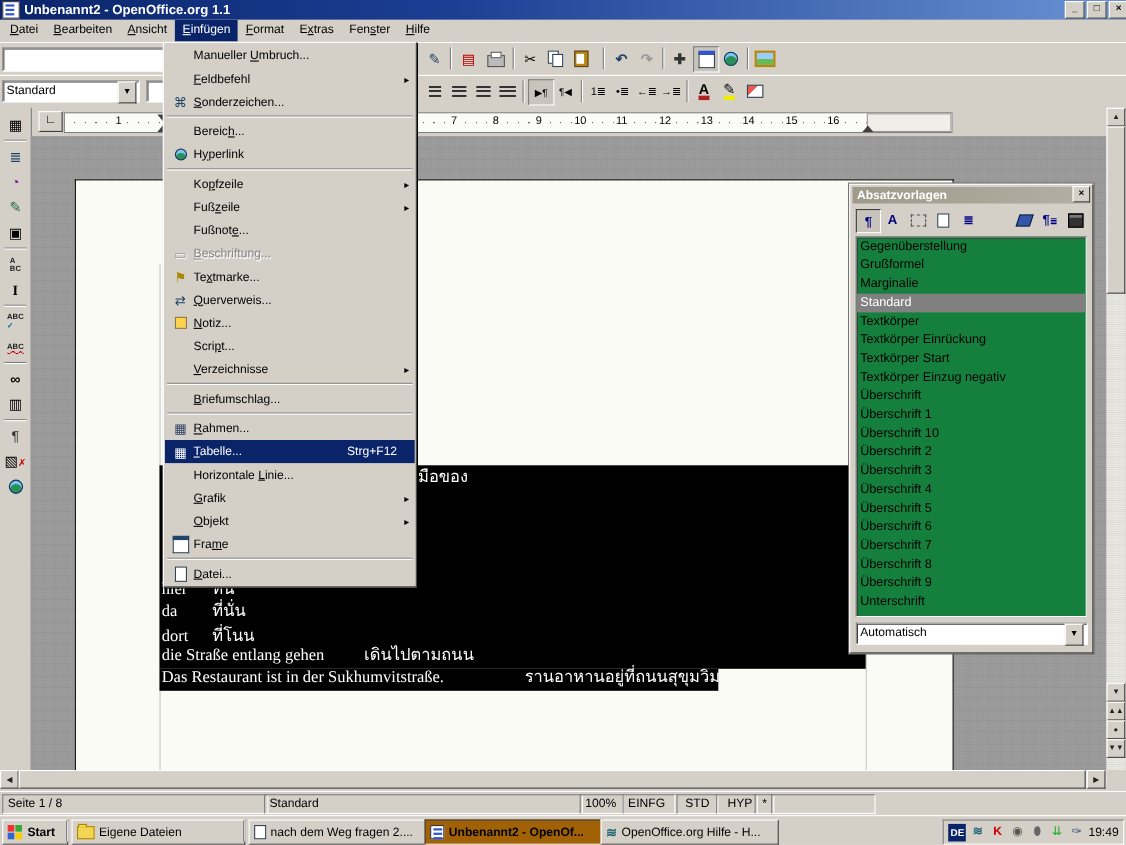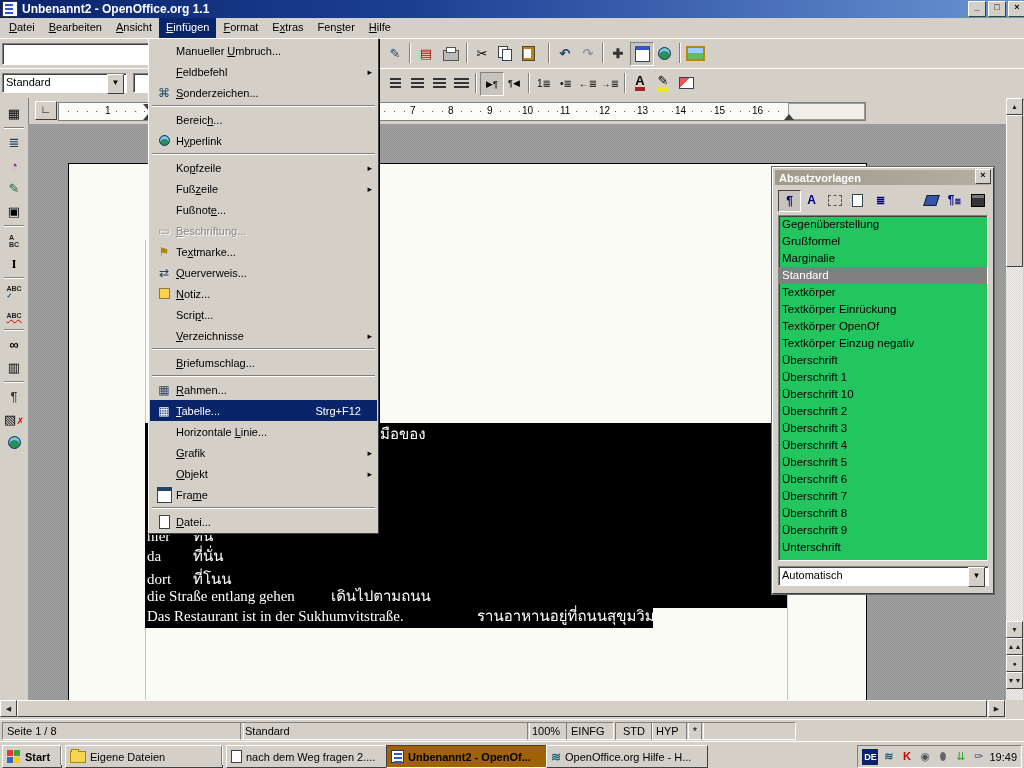--- a/index.html
+++ b/index.html
@@ -82,21 +82,21 @@
   .dl .c1{display:inline-block}
   
   #stylist{left:772px;top:167px;width:220px;height:425px;background:#d4d0c8;z-index:40;
            border:1px solid;border-color:#fff #404040 #404040 #fff;box-shadow:0 0 0 1px #666}
   #stylist-title{position:absolute;left:2px;top:2px;right:2px;height:15px;background:linear-gradient(90deg,#9e9a8c,#b3afa2);
                  color:#fff;font-weight:bold;display:flex;align-items:center;padding-left:4px}
   #stylist-close{position:absolute;right:2px;top:1px;width:14px;height:13px;font-size:9px;line-height:11px;text-align:center;color:#000;
                  border:1px solid;border-color:#fff #404040 #404040 #fff;background:#d4d0c8;font-weight:bold}
   .stbtn{position:absolute;top:22px;width:21px;height:20px;display:flex;align-items:center;justify-content:center;font-size:12px;color:#000080;font-weight:bold}
   .stbtn.pressed{border:1px solid;border-color:#404040 #fff #fff #404040;background:#c8c4bc}
-  #stylist-list{position:absolute;left:5px;top:47px;width:208px;height:344px;background:#22c55e;
+  #stylist-list{position:absolute;left:5px;top:47px;width:208px;height:344px;background:#15803d;
                 border:1px solid;border-color:#808080 #fff #fff #808080;box-shadow:inset 1px 1px 0 #404040;
                 overflow:hidden;font-size:11.5px}
   .sitem{height:17px;line-height:17px;padding-left:3px;white-space:nowrap}
   .sitem.selected{background:#808080;color:#fff}
   #stylist-combo{position:absolute;left:5px;top:398px;width:208px;height:20px}
   
   #vscroll{left:1006px;top:98px;width:17px;height:602px;background:#e9e7e2;
            background-image:conic-gradient(#efeeea 25%,#dcdad4 0 50%,#efeeea 0 75%,#dcdad4 0);background-size:2px 2px}
   #hscroll{left:0;top:700px;width:1006px;height:17px;background:#e9e7e2}
   .sbtn{position:absolute;width:15px;height:15px;border:1px solid;border-color:#fff #404040 #404040 #fff;background:#d4d0c8;
@@ -481,21 +481,21 @@
   <span class="stbtn" style="left:194px">
       <span class="ic-dark"></span>
     </span>
   <div id="stylist-list">
     <div class="sitem">Gegenüberstellung</div>
     <div class="sitem">Grußformel</div>
     <div class="sitem">Marginalie</div>
     <div class="sitem selected">Standard</div>
     <div class="sitem">Textkörper</div>
     <div class="sitem">Textkörper Einrückung</div>
-    <div class="sitem">Textkörper OpenOf</div>
+    <div class="sitem">Textkörper Start</div>
     <div class="sitem">Textkörper Einzug negativ</div>
     <div class="sitem">Überschrift</div>
     <div class="sitem">Überschrift 1</div>
     <div class="sitem">Überschrift 10</div>
     <div class="sitem">Überschrift 2</div>
     <div class="sitem">Überschrift 3</div>
     <div class="sitem">Überschrift 4</div>
     <div class="sitem">Überschrift 5</div>
     <div class="sitem">Überschrift 6</div>
     <div class="sitem">Überschrift 7</div>
@@ -522,21 +522,21 @@
   <span class="sthumb" style="left:17px;top:0;width:968px;height:15px"></span>
   <span class="sbtn" style="left:988px;top:0">▶</span>
 </div>
 
 <div class="abs" id="statusbar">
   <span class="sfield" style="left:2px;width:232px">Seite 1 / 8</span>
   <span class="sfield" style="left:240px;width:280px">Standard</span>
   <span class="sfield" style="left:527px;width:30px">100%</span>
   <span class="sfield" style="left:566px;width:38px;text-align:left">EINFG</span>
   <span class="sfield" style="left:615px;width:28px;text-align:center">STD</span>
-  <span class="sfield" style="left:651px;width:28px;text-align:left">HYP</span>
+  <span class="sfield" style="left:651px;width:28px;text-align:right">HYP</span>
   <span class="sfield" style="left:686px;width:8px;text-align:center">*</span>
   <span class="sfield" style="left:701px;width:85px"></span>
 </div>
 
 <div class="abs" id="taskbar">
   <span class="task" style="left:2px;width:50px;font-weight:bold">
     <span class="startlogo">
         <i style="background:#e33"></i>
         <i style="background:#3a3"></i>
         <i style="background:#36c"></i>

